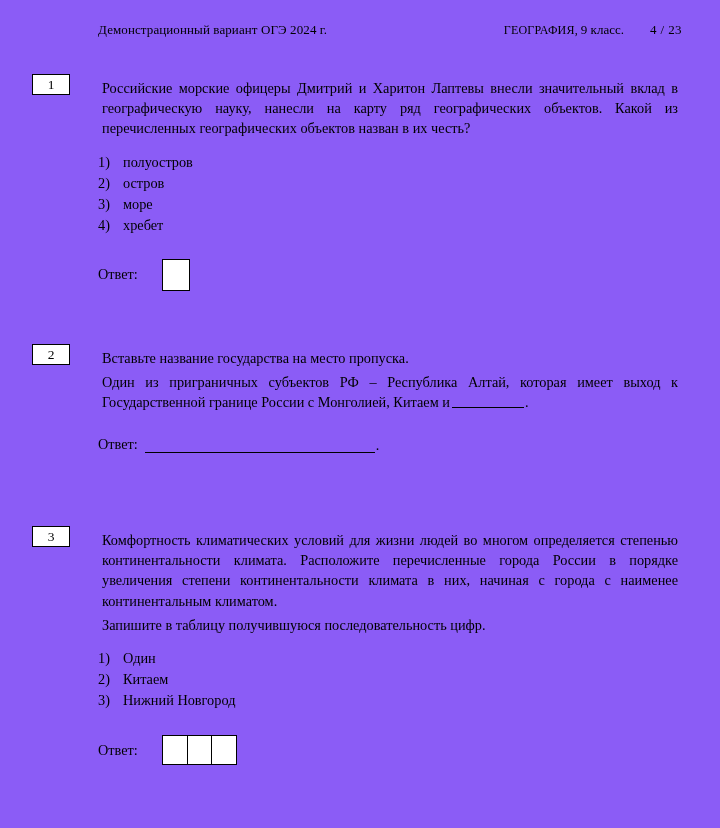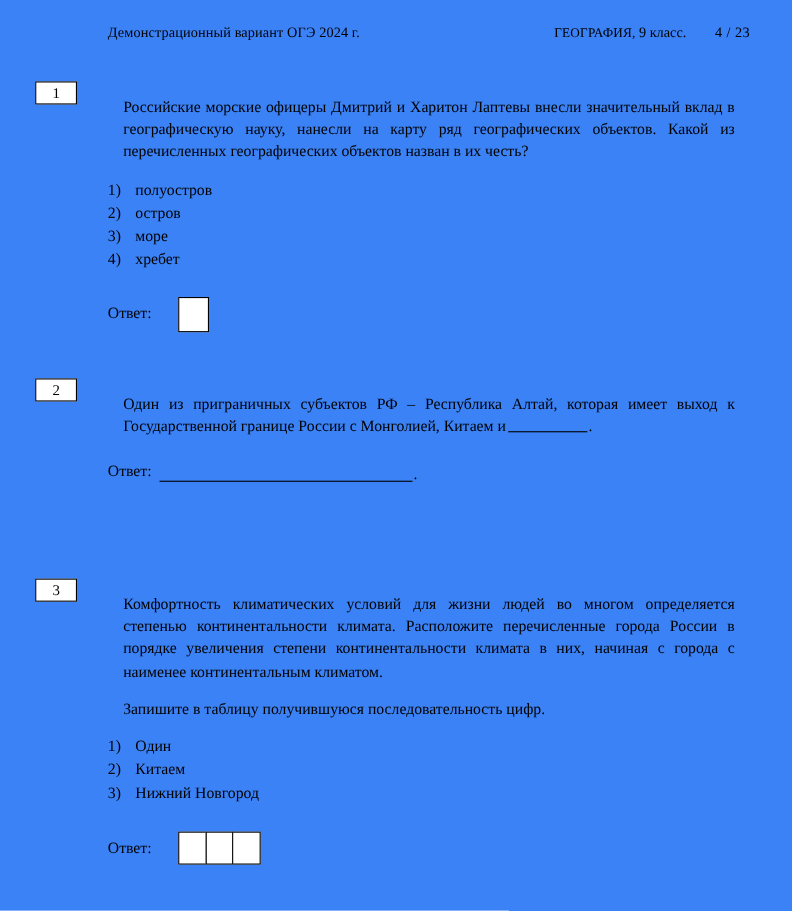--- a/index.html
+++ b/index.html
@@ -16,21 +16,21 @@
     color: #000000;
     -webkit-font-smoothing: antialiased;
   }
 
   .page {
     position: absolute;
     inset: 0;
     width: 720px;
     height: 828px;
     overflow: hidden;
-    background: #3b82f6;
+    background: #8b5cf6;
   }
 
   
   .page-header {
     position: absolute;
     top: 22px;
     left: 98px;
     width: 584px;
     height: 20px;
     display: flex;
@@ -88,21 +88,21 @@
     left: 98px;
     top: 0;
     width: 584px;
   }
 
   .qtext {
     font-size: 14.3px;
     line-height: 20.2px;
     text-align: justify;
     text-justify: inter-word;
-    margin: 14px;
+    margin: 4px;
     hyphens: none;
   }
   .qtext.last-line-left {
     text-align: left;
   }
   .qtext + .qtext {
     margin-top: 0;
   }
   .para-gap {
     margin-top: 14px;
@@ -240,20 +240,21 @@
         <div class="answer-box"></div>
       </div>
     </div>
   </div>
 
   <div class="task" style="top:344px;">
     <div class="task-number-box">
       <span>2</span>
     </div>
     <div class="task-body">
+      <p class="qtext last-line-left">Вставьте название государства на место пропуска.</p>
 
       <p class="qtext para-gap"><span>Один из приграничных субъектов РФ – Республика Алтай, которая имеет выход к Государственной границе России с Монголией, Китаем и</span><span class="inline-blank"></span><span>.</span></p>
 
       <div class="answer-rule-row" style="margin-top:23px;">
         <span class="answer-word">Ответ:</span>
         <span class="answer-rule"></span>
         <span class="rule-period">.</span>
       </div>
     </div>
   </div>

